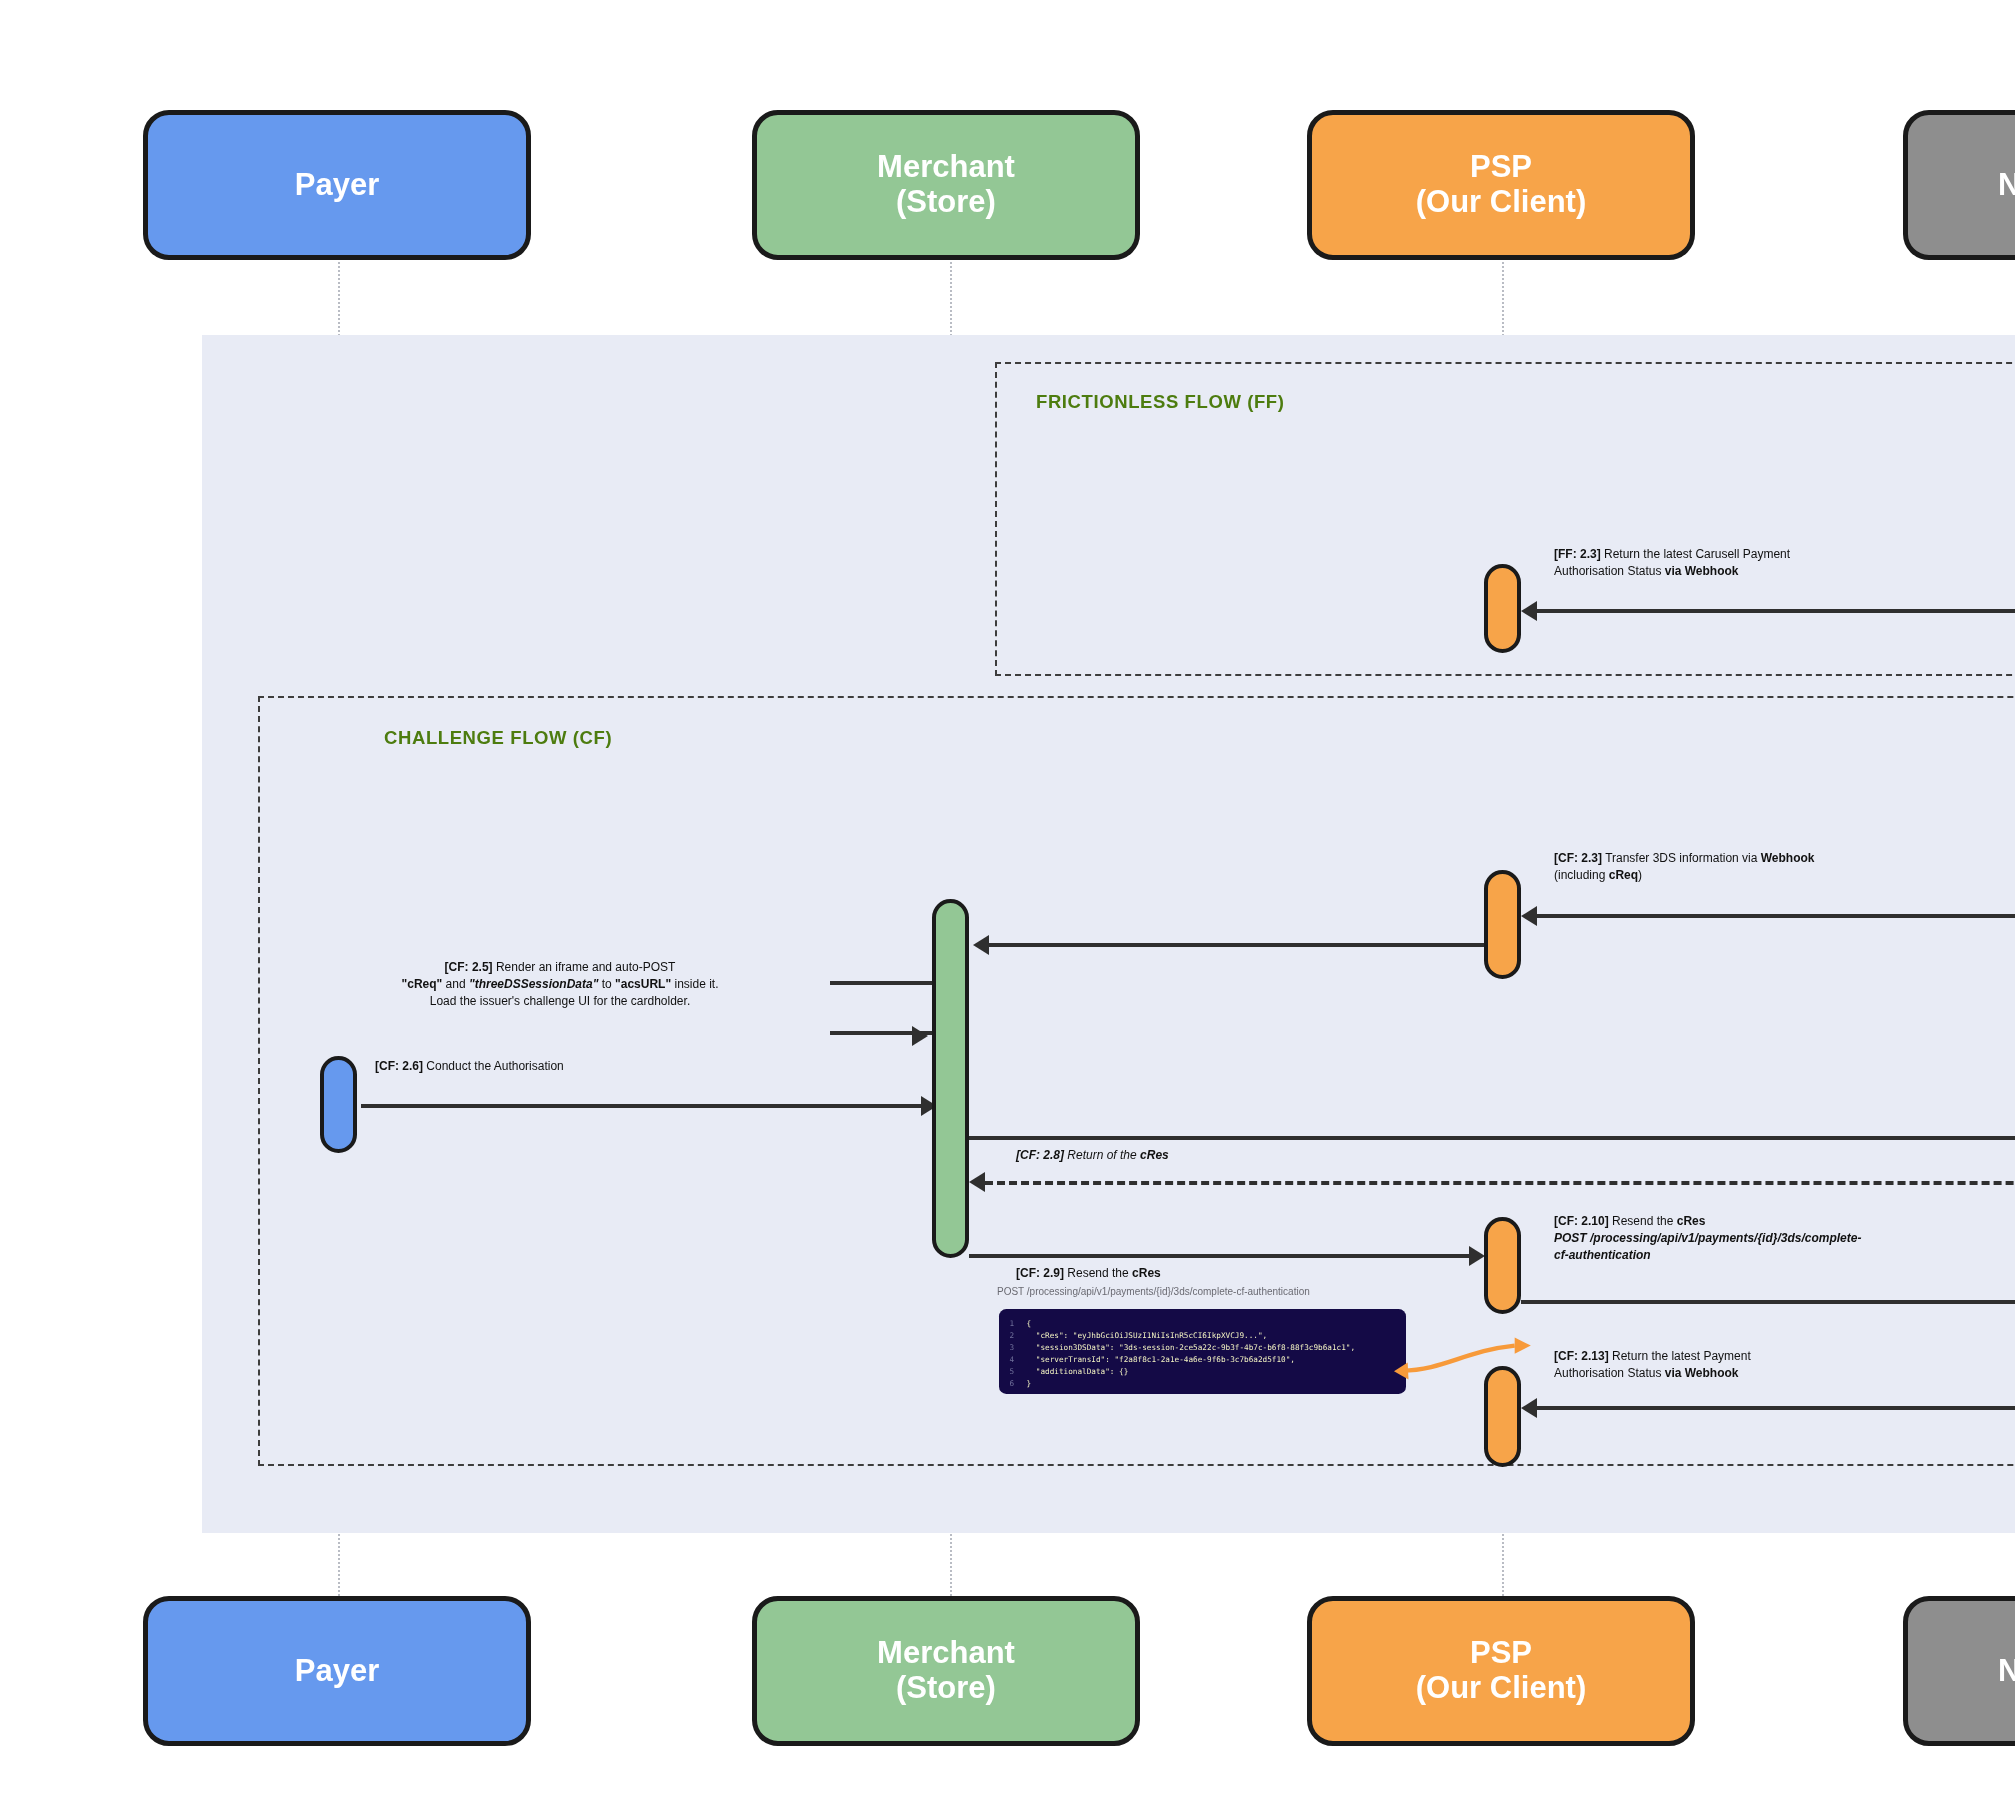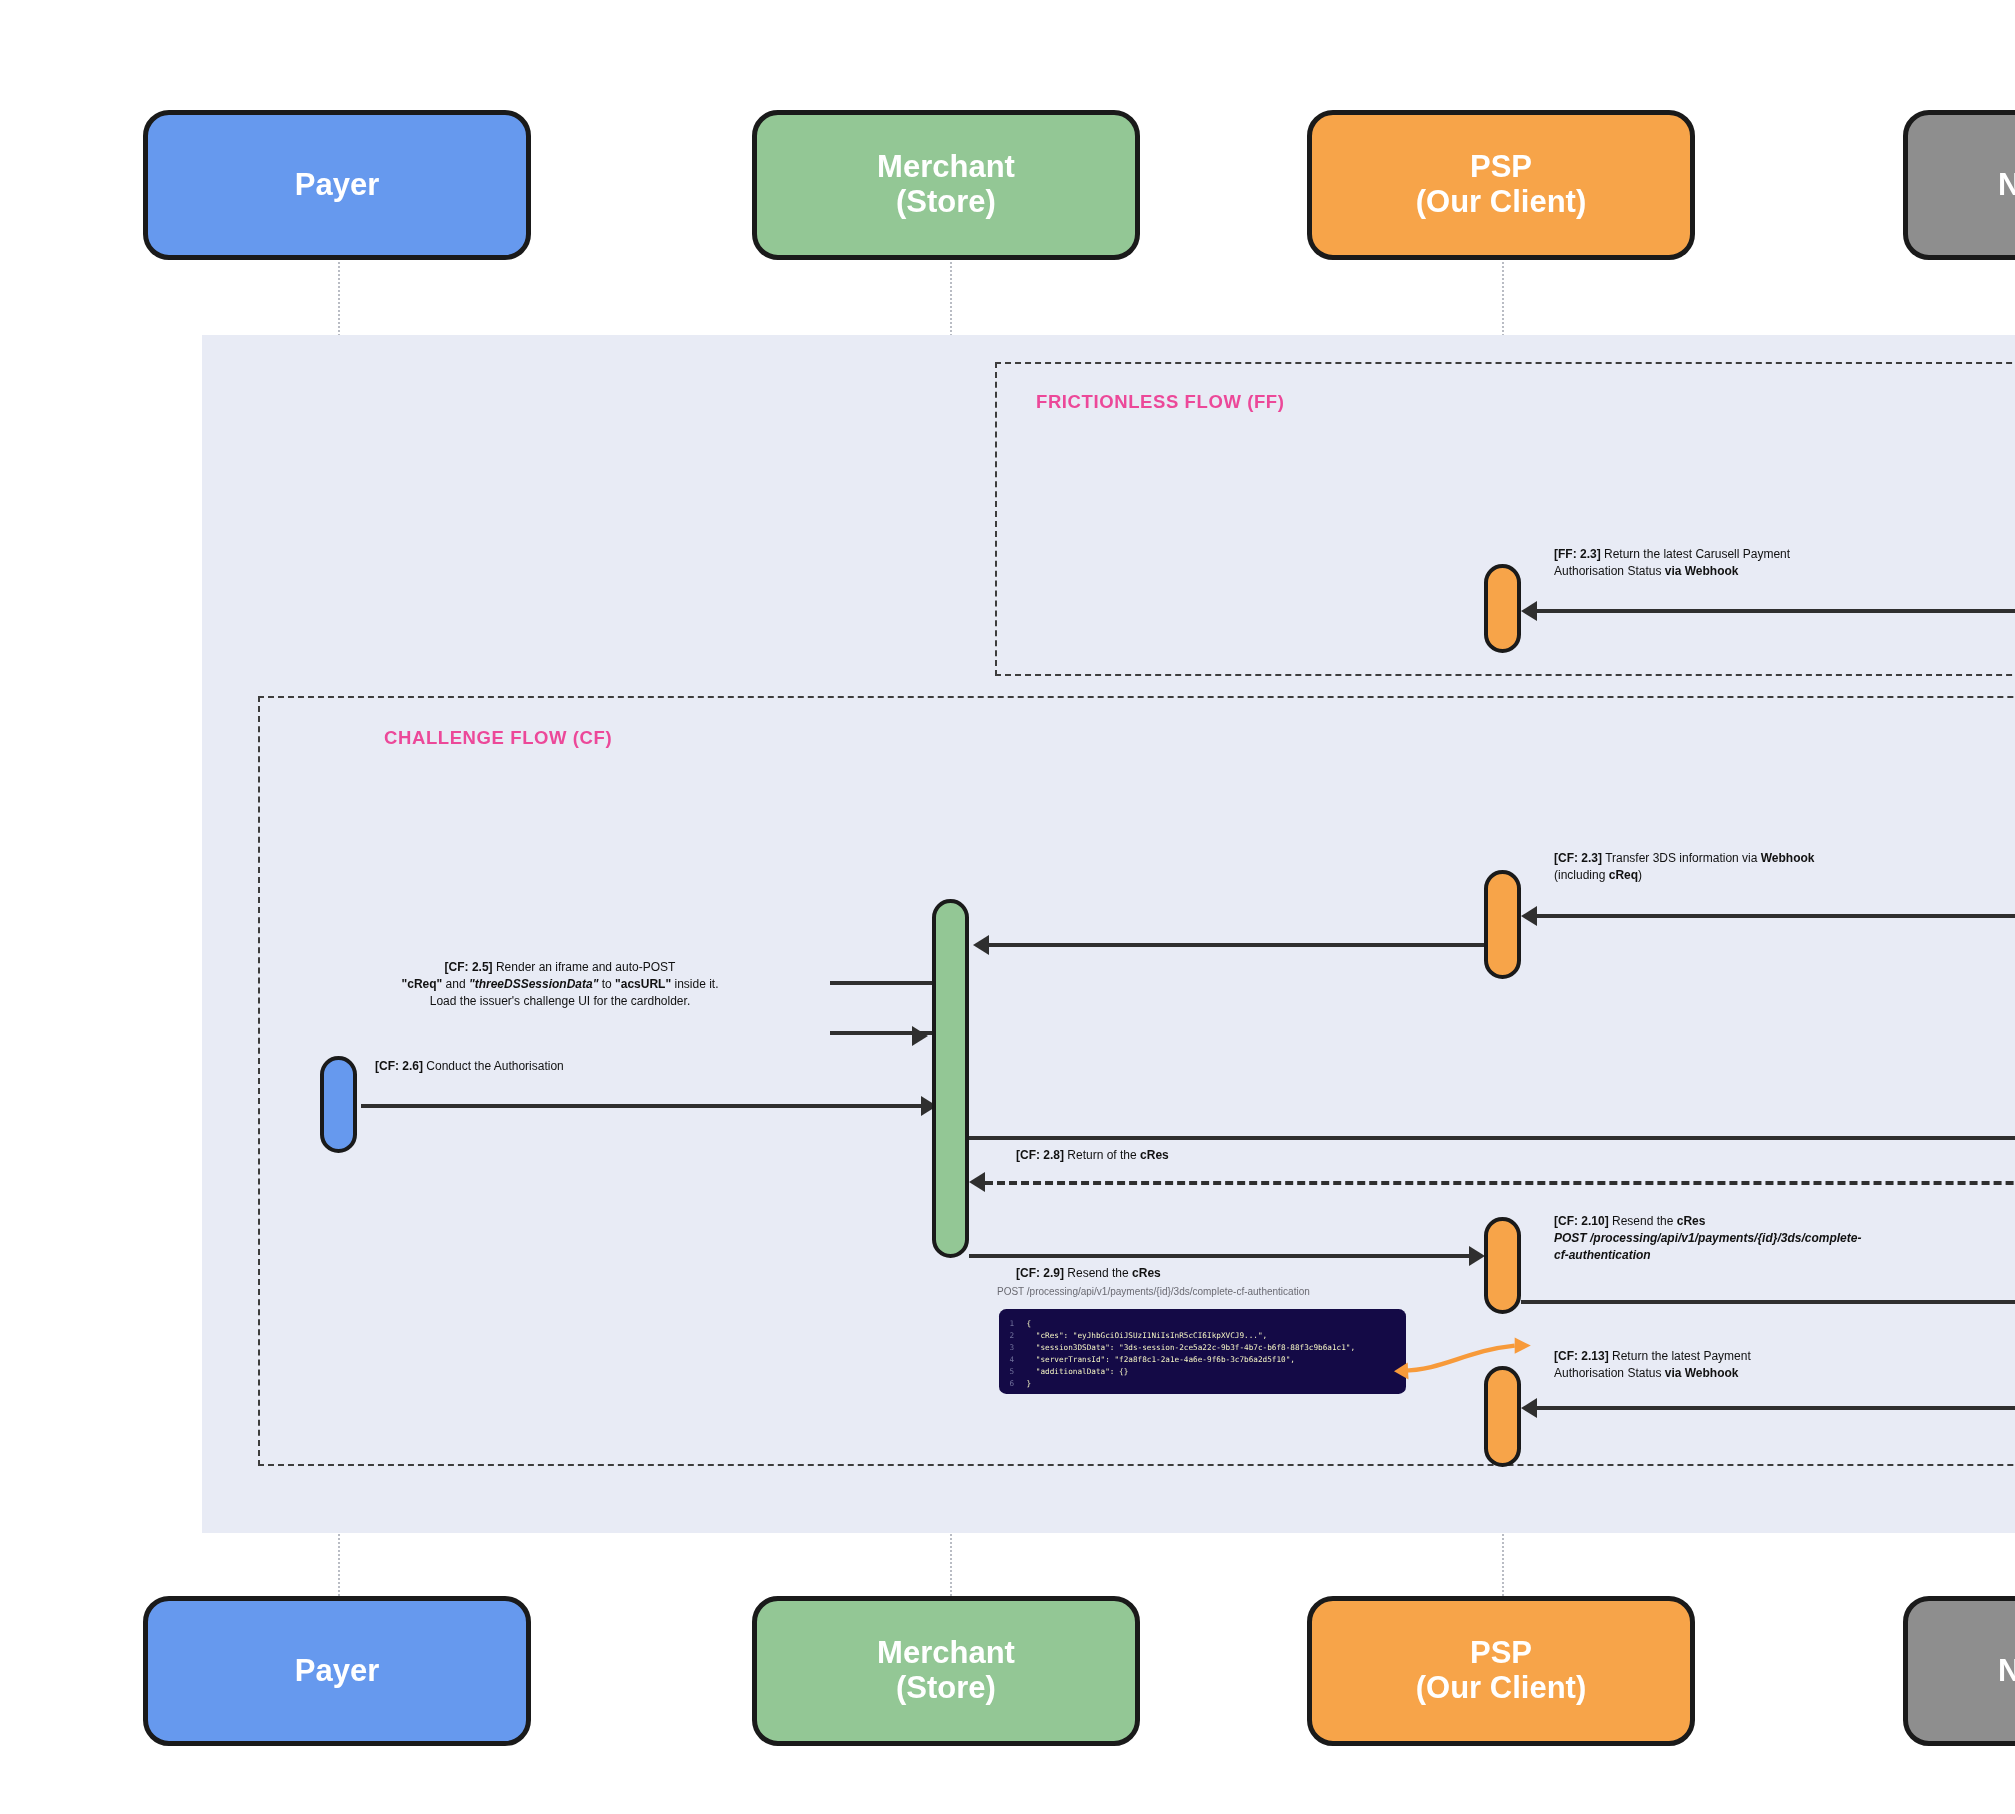--- a/index.html
+++ b/index.html
@@ -40,21 +40,21 @@
 
   
   .group{
     position:absolute;
     border:2.8px dashed #3d3d3d;
     box-sizing:border-box;
     z-index:3;
   }
   .group-title{
     position:absolute;
-    color:#ec4899;
+    color:#4d7c0f;
     font-weight:bold;
     letter-spacing:0.6px;
     z-index:12;
     white-space:nowrap;
   }
 
   
   .bar{
     position:absolute;
     border:4px solid #1a1a1a;
@@ -195,21 +195,21 @@
 
   <div class="lbl" style="left:375px; top:1058px; width:524px;">
     <b>[CF: 2.6]</b>
     <span>Conduct the Authorisation</span>
   </div>
   <div class="msgline" style="left:361px; top:1104px; width:560px;"></div>
   <div class="arrowhead right" style="left:921px; top:1096px;"></div>
 
   <div class="msgline" style="left:969px; top:1136px; width:1735px;"></div>
 
-  <div class="lbl" style="left:1016px; top:1147px; width:524px;">
+  <div class="lbl" style="left:1016px; top:1147px; width:524px;font-style:italic;">
     <b>[CF: 2.8]</b>
     <span>Return of the </span><b>cRes</b>
   </div>
   <div class="msgline dashed" style="left:985px; top:1181px; width:1737px;"></div>
   <div class="arrowhead left" style="left:969px; top:1172px;"></div>
 
   <div class="lbl" style="left:1016px; top:1219px; width:443px;margin-top:46px;">
     <b>[CF: 2.9]</b>
     <span>Resend the </span><b>cRes</b>
   </div>

